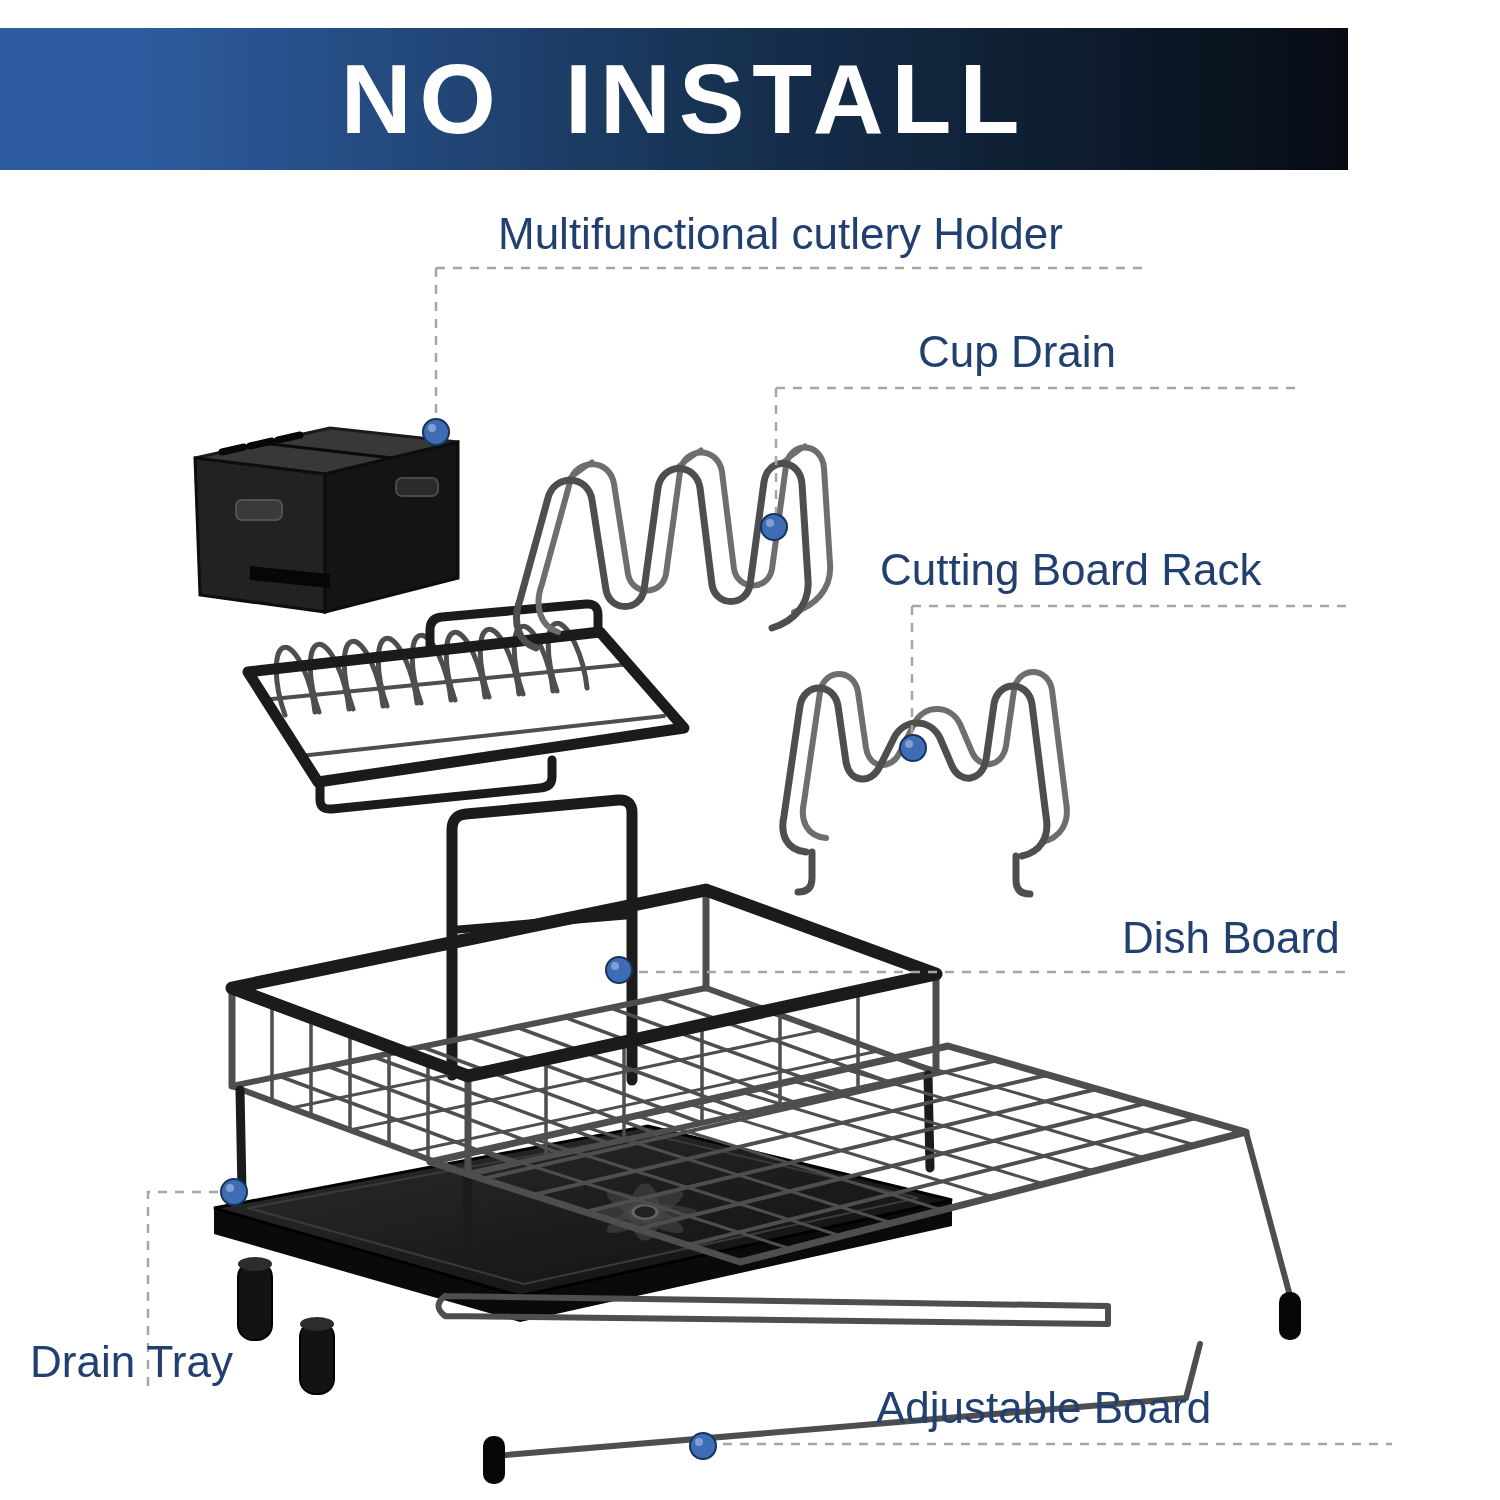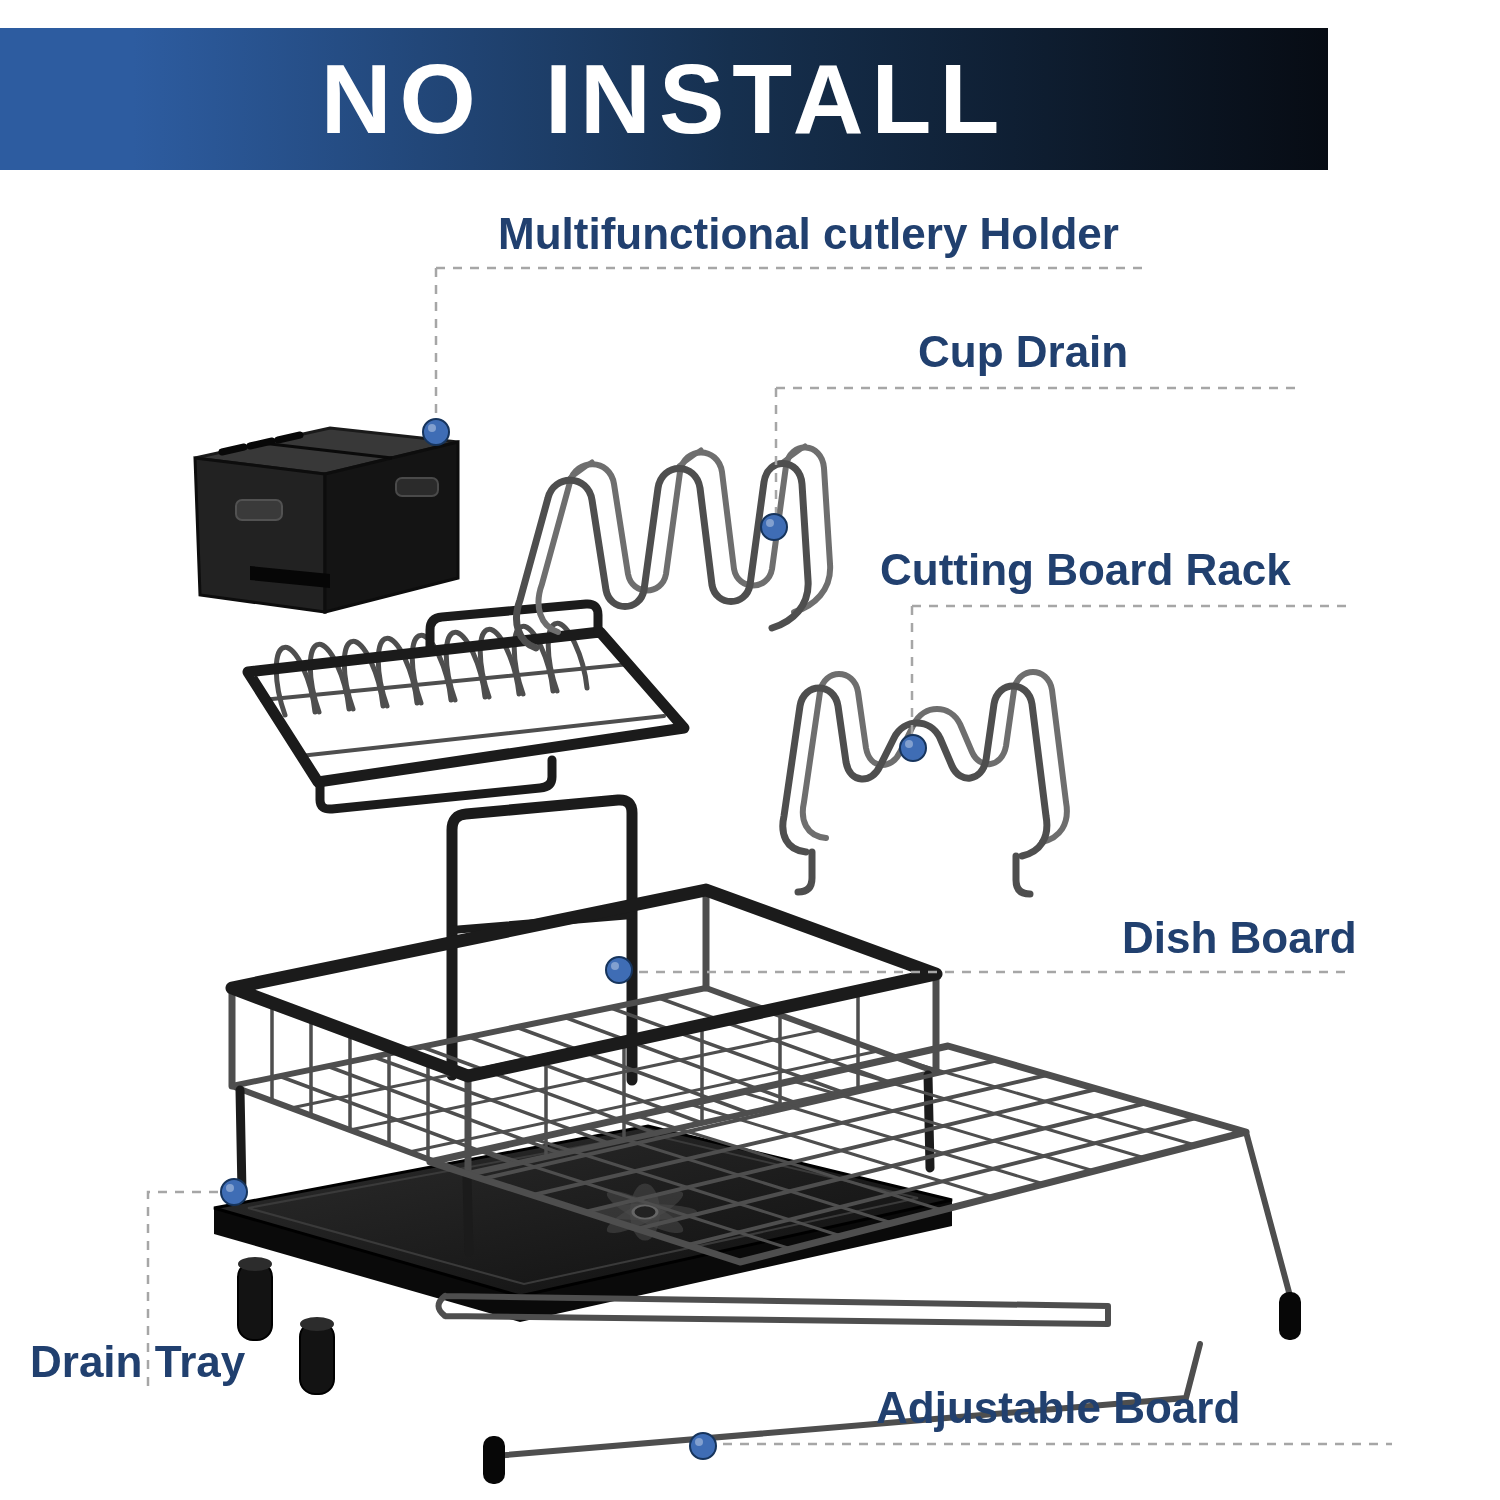--- a/index.html
+++ b/index.html
@@ -4,27 +4,28 @@
 <style>
   html,body{margin:0;padding:0}
   body{
     width:1500px;height:1500px;position:relative;background:#ffffff;
     font-family:"Liberation Sans",sans-serif;overflow:hidden;
   }
   .banner{
     position:absolute;left:0;top:28px;width:1328px;height:142px;
     display:flex;align-items:center;justify-content:center;
     background:linear-gradient(90deg,var(--banner-blue) 0%,var(--banner-blue) 10%,var(--banner-mid) 55%,var(--banner-dark) 100%);
+    padding-left:20px;
   }
   .banner-title{
     color:var(--banner-text);font-size:98px;font-weight:bold;
     letter-spacing:8px;word-spacing:26px;line-height:1;
   }
   .callout-label{
-    position:absolute;font-weight:bold;font-size:44px;
+    position:absolute;font-weight:normal;font-size:44px;
     color:var(--label-text);white-space:nowrap;line-height:1;text-align:right;
   }
   #art{position:absolute;left:0;top:0;width:1500px;height:1500px}
   .frame{fill:none;stroke:var(--frame-black);stroke-linecap:round;stroke-linejoin:round}
   .wire{fill:none;stroke:var(--wire-gray);stroke-linecap:round;stroke-linejoin:round}
   .wire2{fill:none;stroke:#6e6e6e;stroke-linecap:round;stroke-linejoin:round}
   .leader{fill:none;stroke:var(--leader);stroke-width:2.5;stroke-dasharray:9 8}
   .dot{fill:var(--dot-fill);stroke:#16345c;stroke-width:2}
   .dot-hi{fill:#ffffff;opacity:.35}
   .blacktip{fill:#070707;stroke:none}

